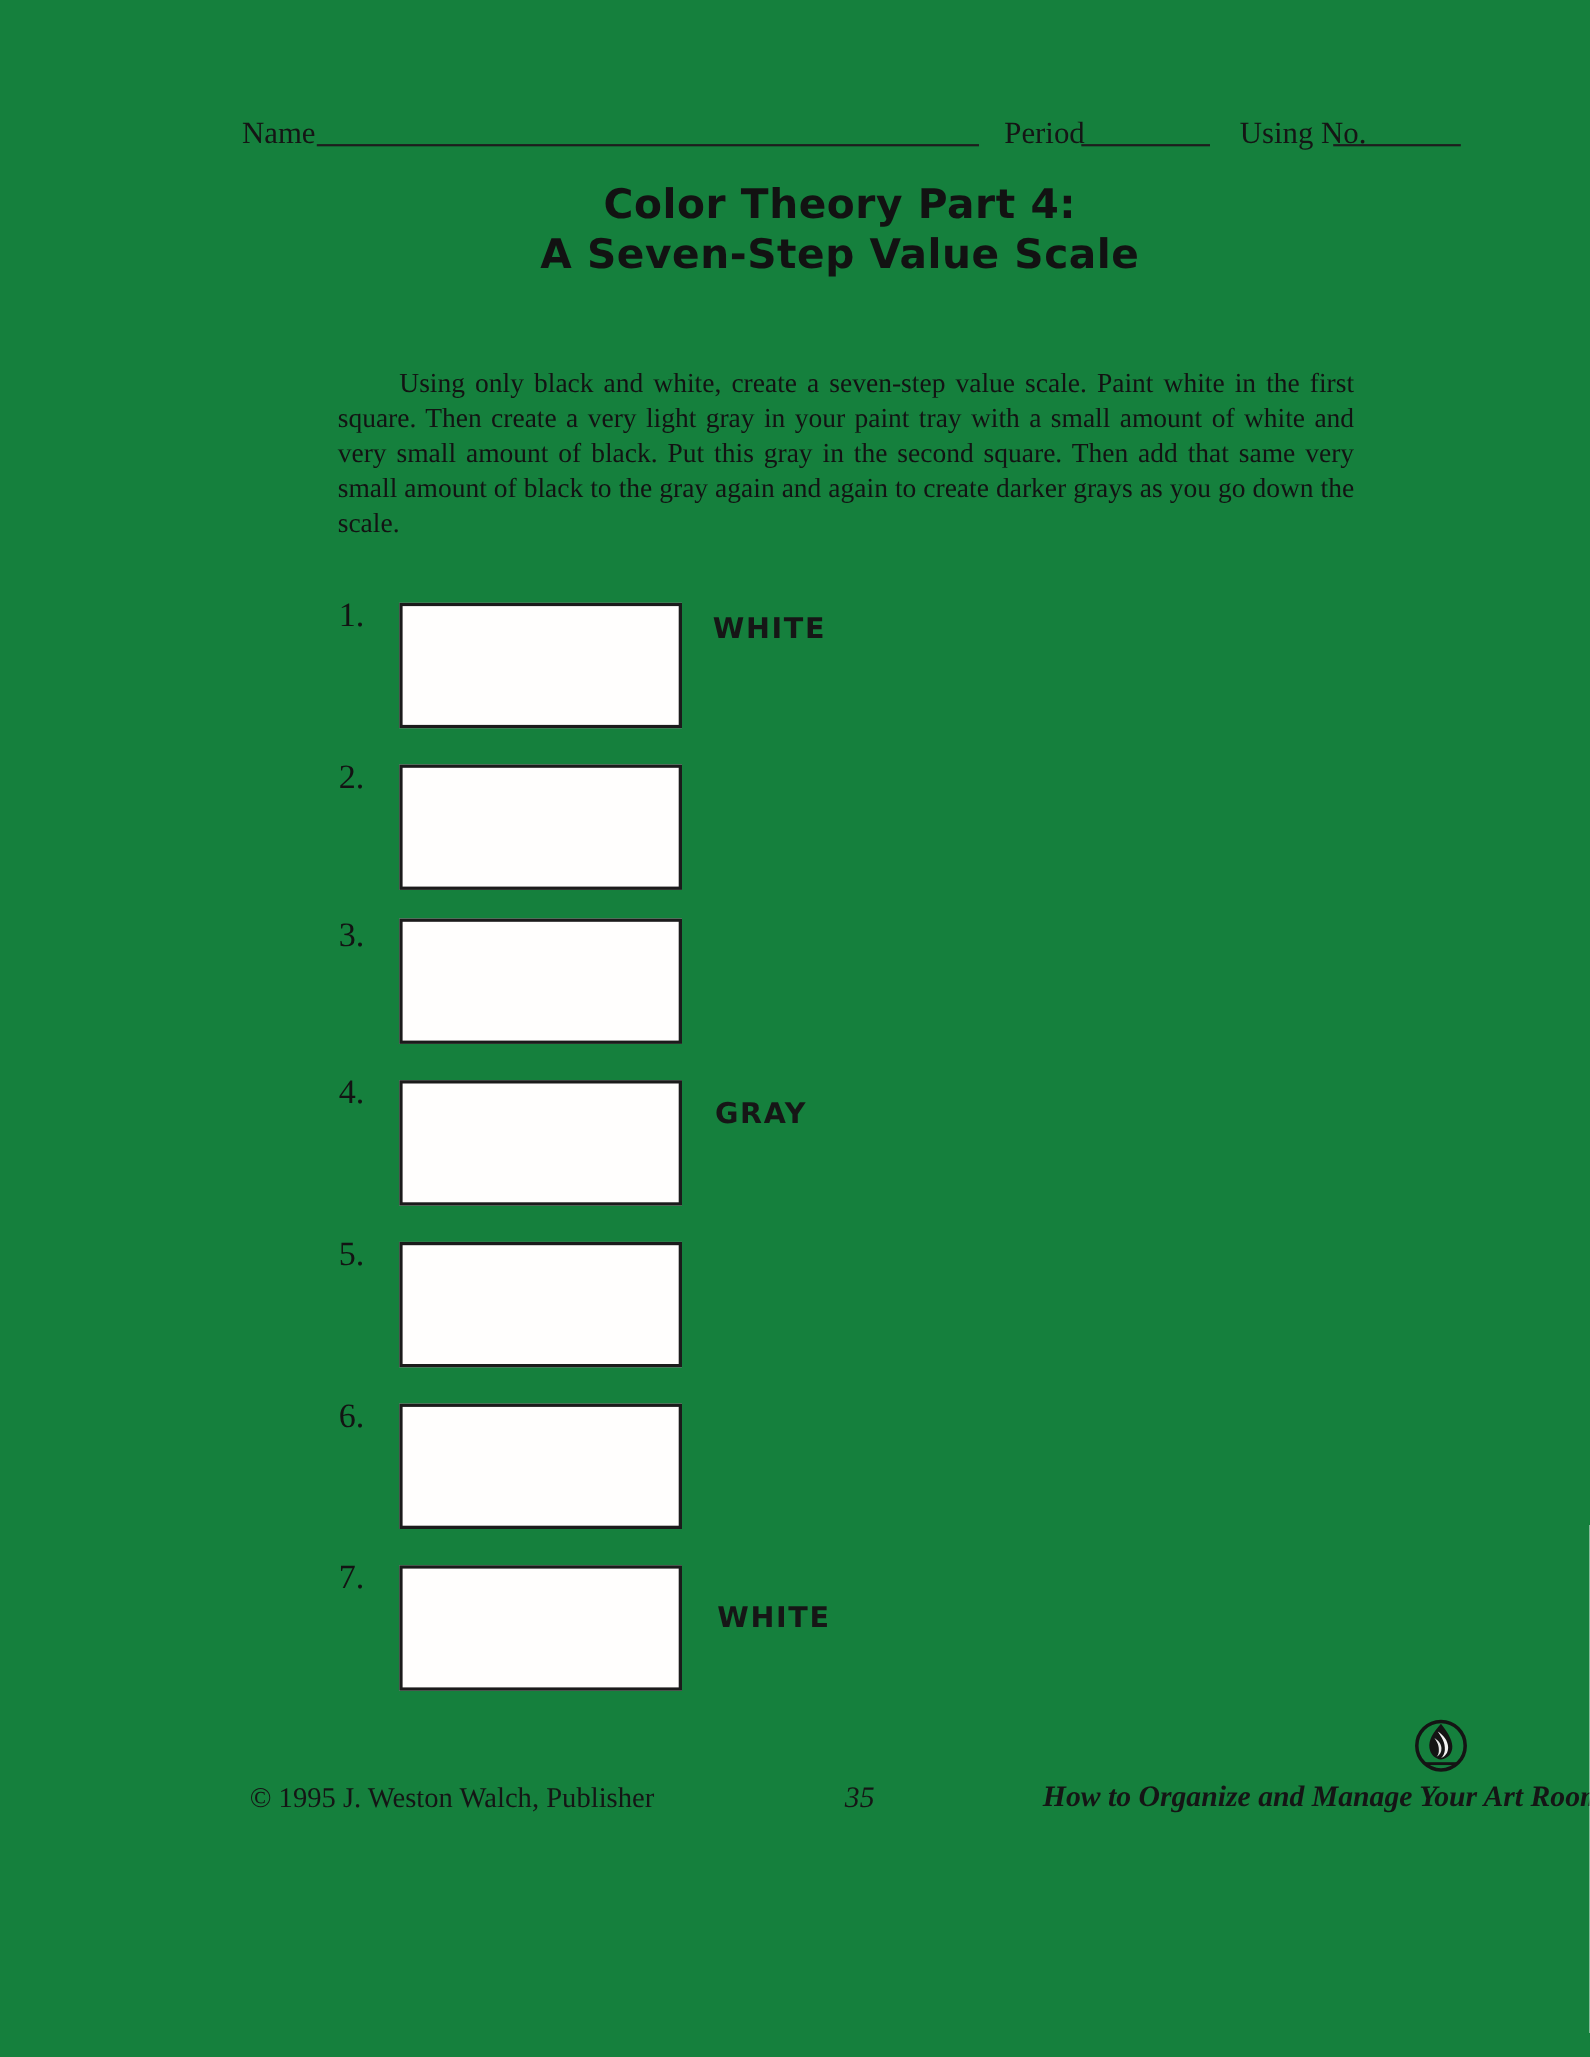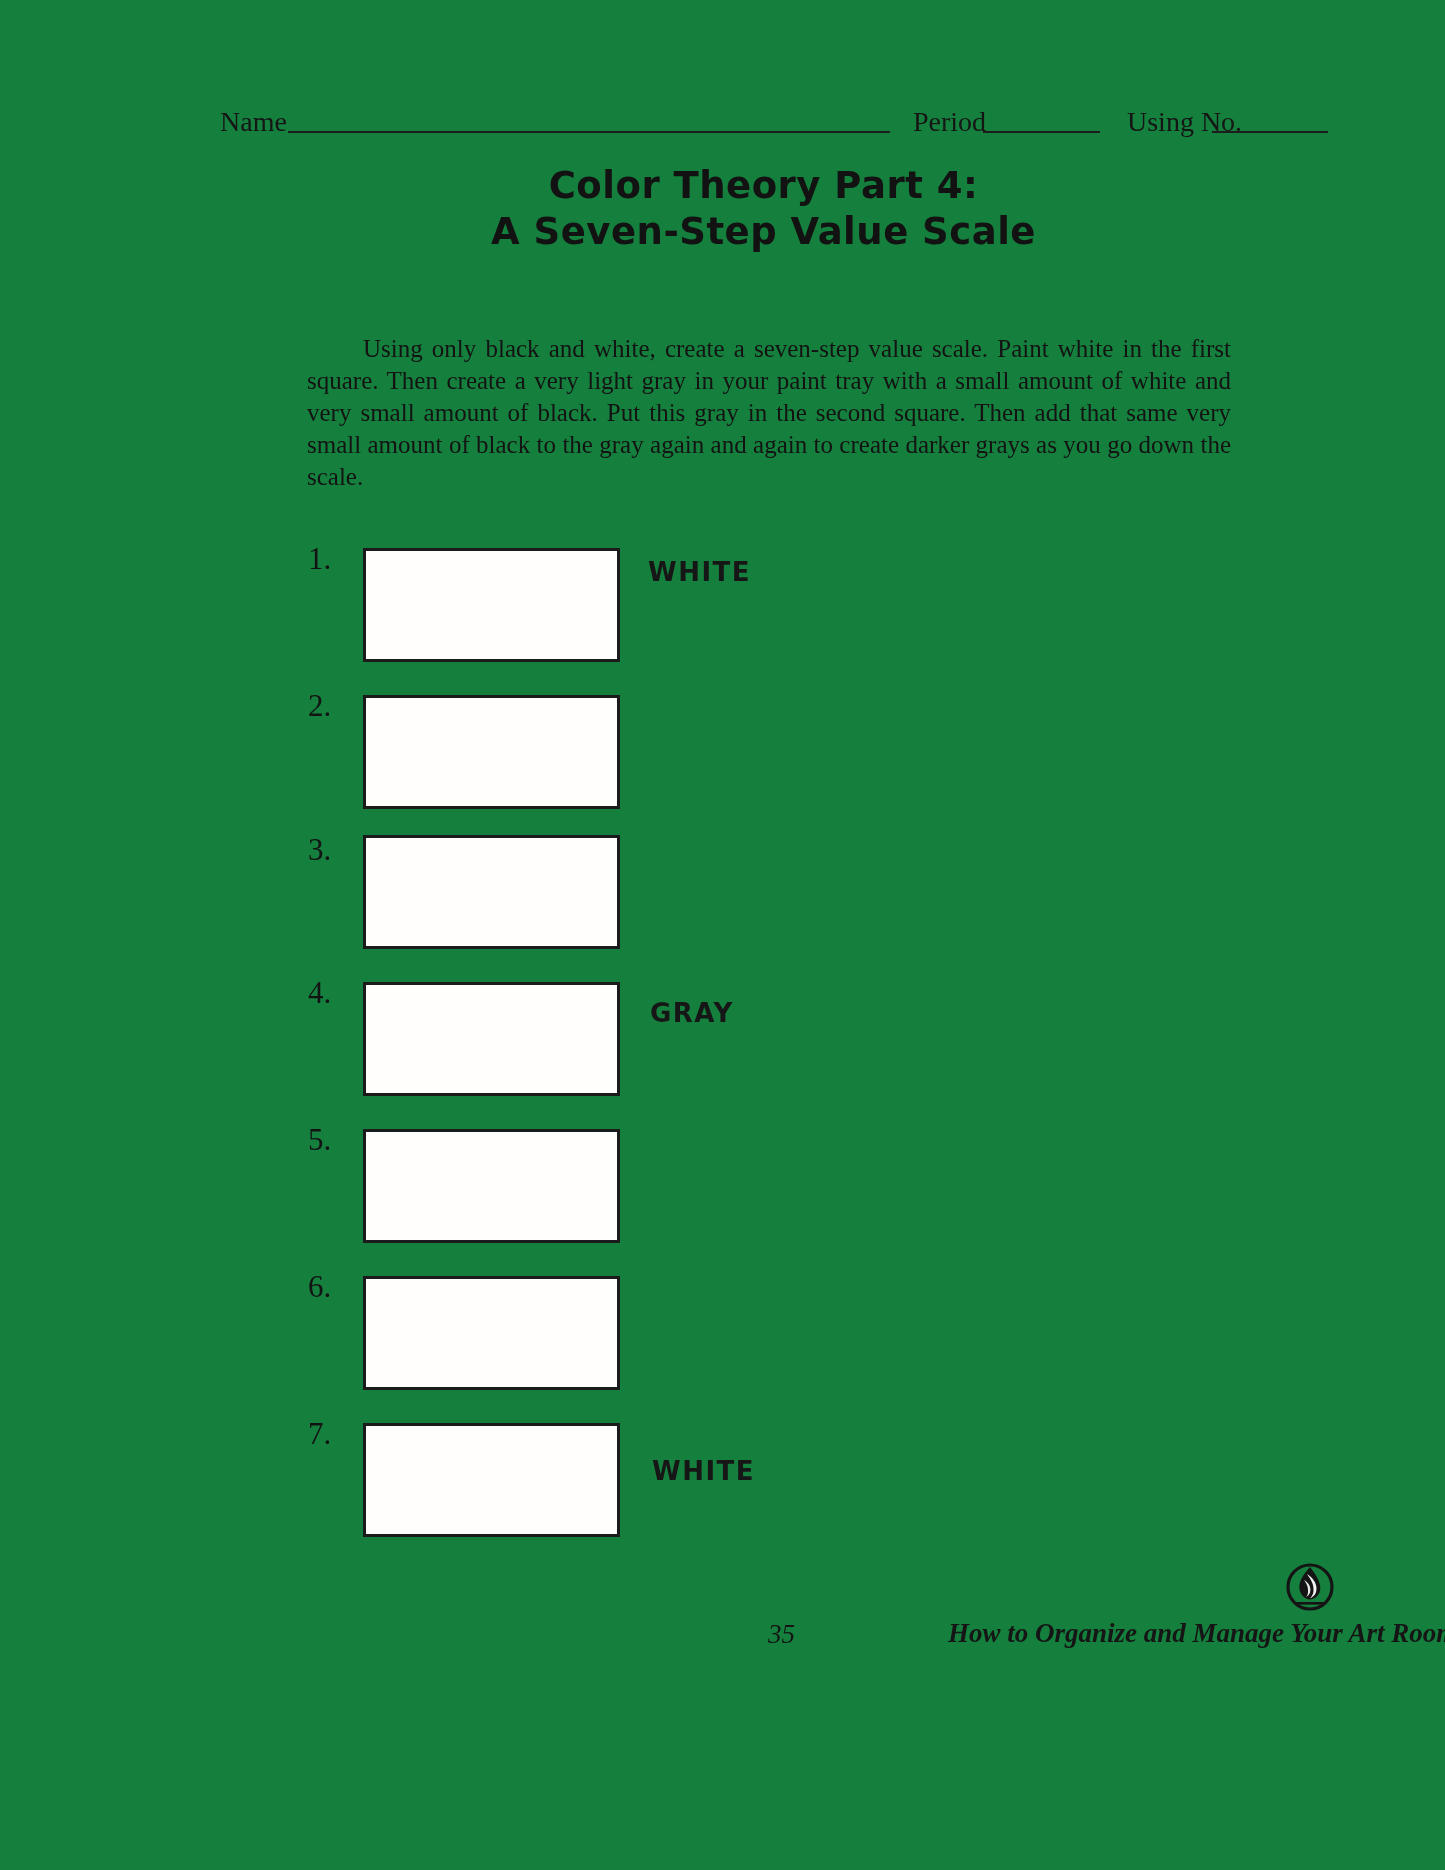--- a/index.html
+++ b/index.html
@@ -142,16 +142,17 @@
   <div class="abs" style="left:1286px; top:1560px; width:48px; height:56px;">
     <svg width="48" height="56" viewBox="0 0 48 56">
       <circle cx="24" cy="27" r="22" fill="none" stroke="#141414" stroke-width="3.2"></circle>
       <path d="M24 7 C 17 15, 12.5 21.5, 13.5 29 C 14.3 35, 18.5 38.7, 24 39.6 C 30.5 38.7, 34.5 33.8, 34.3 27.5 C 34.1 20.5, 29 13.5, 24 7 Z" fill="#141414"></path>
       <path d="M21 14 C 24.5 19, 28 24, 27.5 31 C 27.3 34, 26 36.5, 24 38.3 C 28 36.8, 30.5 33.5, 30.5 28.5 C 30.5 22.5, 26 17, 21 14 Z" fill="#ffffff" opacity="0.95"></path>
       <path d="M18 20 C 20.5 23.5, 22.5 27, 22 32.5 C 21.8 34.5, 21 36, 20 37 C 23 35.8, 24.6 33, 24.4 29.2 C 24.2 25.2, 21.5 22, 18 20 Z" fill="#ffffff" opacity="0.9"></path>
       <rect x="9" y="42" width="30" height="2.6" fill="#141414"></rect>
     </svg>
   </div>
 
+  <span class="abs footer-text" style="left:227px; top:1620px;">© 1995 J. Weston Walch, Publisher</span>
   <span class="abs footer-text footer-page" style="left:768px; top:1619px;">35</span>
   <span class="abs footer-text footer-book" style="left:948px; top:1618px;">How to Organize and Manage Your Art Room</span>
 
 </div>
 
 </body></html>

